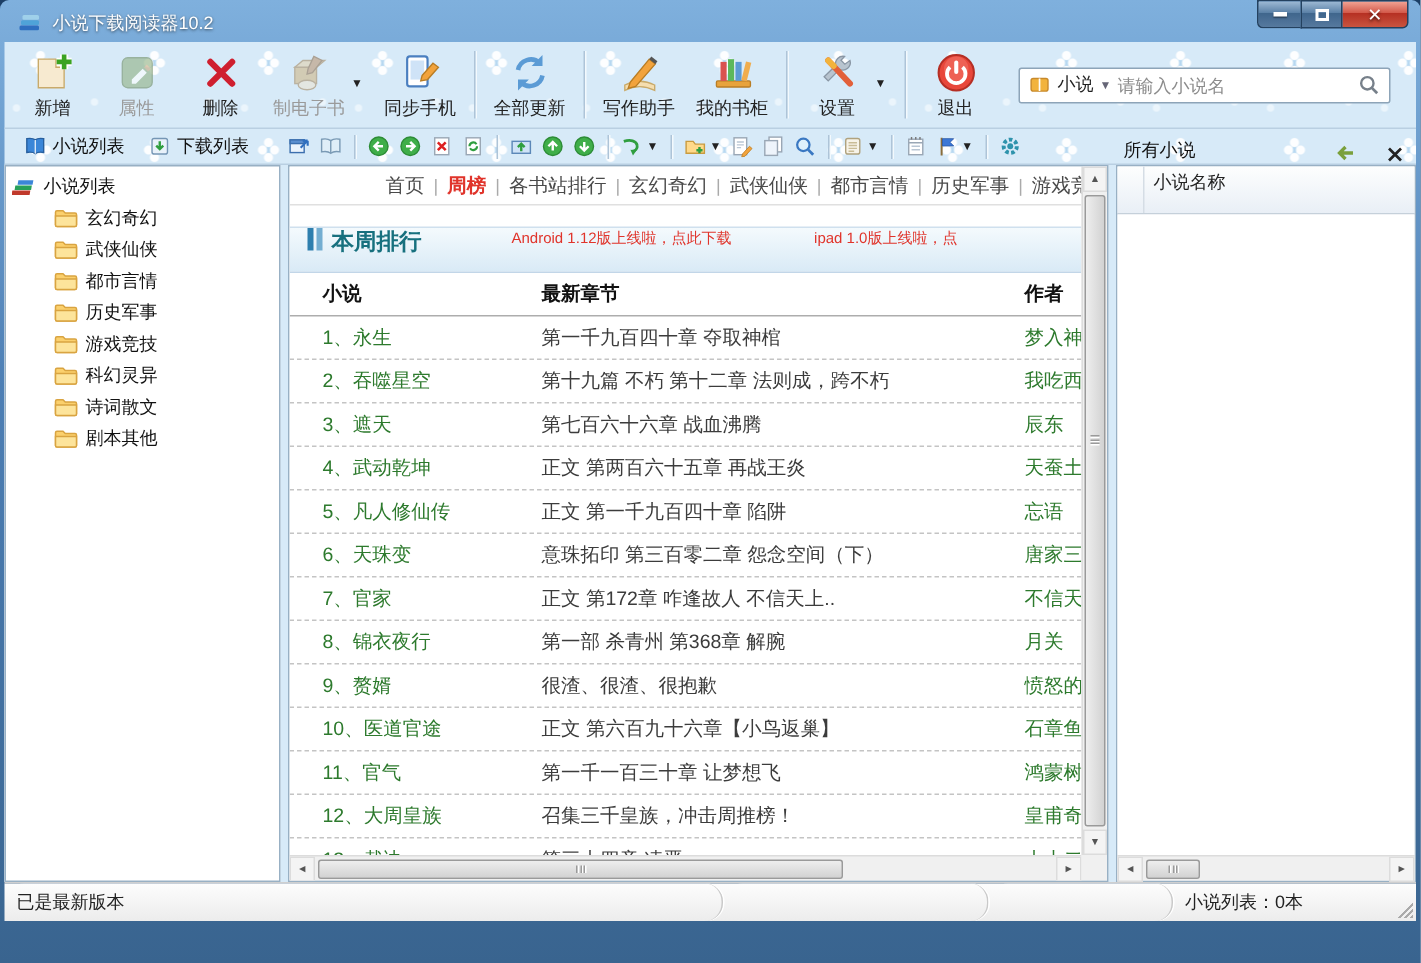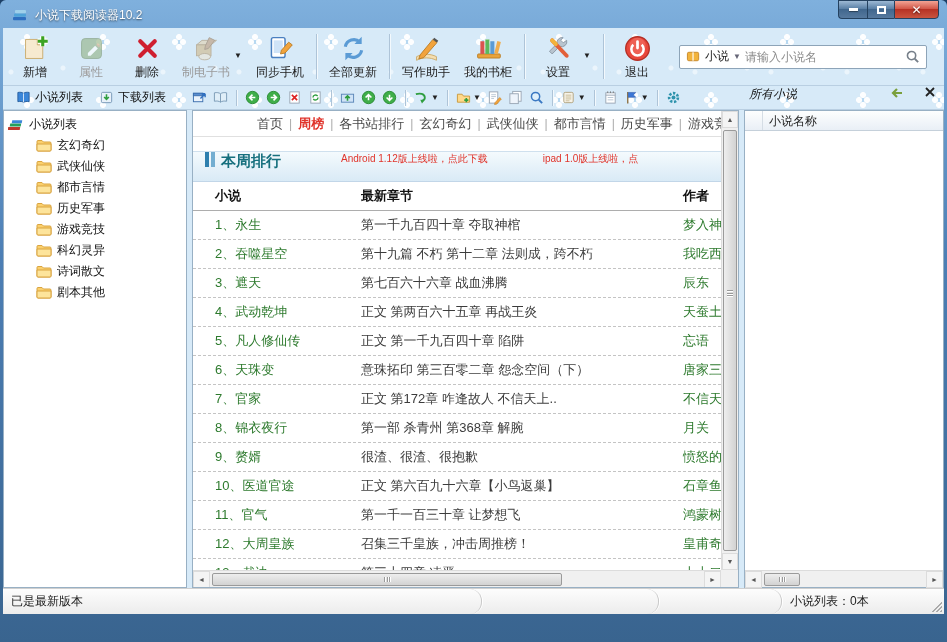--- a/index.html
+++ b/index.html
@@ -73,22 +73,22 @@
   
   .subtoolbar { height:24px; display:flex; align-items:center;
     border-bottom:1px solid #b9cfe2; }
   .subleft { flex:1; display:flex; align-items:center; padding:0 6px; gap:2px; height:100%; }
   .view-tab { display:flex; align-items:center; gap:4px; padding:2px 7px; border-radius:3px;
     cursor:pointer; color:#111; white-space:nowrap; }
   .bicons { display:flex; align-items:center; margin-left:14px; height:100%; }
   .bicon { display:flex; align-items:center; padding:2px 3px; border-radius:2px; cursor:pointer; }
   .bicon .dd { font-size:8px; color:#222; margin-left:2px; }
   .bsep { width:1px; height:16px; background:#aec4d8; margin:0 5px; box-shadow:1px 0 0 #f3f9fd; }
-  .subright { width:205px; height:100%; display:flex; align-items:flex-start;
-    padding:0 8px 0 10px; gap:20px;font-style:italic; }
+  .subright { width:205px; height:100%; display:flex; align-items:flex-end;
+    padding:0 8px 0 10px; gap:20px; }
   .subright .rp-title { flex:1; color:#111; }
   .rp-iconbtn { cursor:pointer; display:flex; align-items:center; }
 
   
   .content { height:478px; display:flex; background:#d7eaf8; }
   .tree-pane { width:184px; background:#fff; border:1px solid #98b0c4; overflow:hidden; padding:3px 0; }
   .tree-root { display:flex; align-items:center; gap:4px; padding:2px 4px; color:#111; cursor:pointer; white-space:nowrap; }
   .tree-item { display:flex; align-items:center; gap:5px; padding:2px 4px 2px 32px; color:#111; cursor:pointer; white-space:nowrap; }
   .splitter { width:5px; }
 
@@ -135,21 +135,21 @@
   .hthumb { height:13px; margin-left:2px; width:350px;
     background:linear-gradient(#eee,#d2d2d2); border:1px solid #9a9a9a; border-radius:2px;
     position:relative; cursor:pointer; }
   .hgrip { position:absolute; top:3px; bottom:3px; left:50%; display:flex; gap:1.5px; transform:translateX(-50%); }
   .hgrip i { width:1px; background:#9a9a9a; box-shadow:1px 0 0 #fff; }
   .hspacer { flex:1; }
 
   
   .right-pane { width:200px; background:#fff; border:1px solid #98b0c4;
     display:flex; flex-direction:column; position:relative; }
-  .rp-colhead { height:20px; display:flex; border-bottom:1px solid #c5d0da;
+  .rp-colhead { height:32px; display:flex; border-bottom:1px solid #c5d0da;
     background:linear-gradient(#fdfefe,#e9eff6); flex:none; }
   .rp-col0 { width:18px; border-right:1px solid #d5dde5; }
   .rp-col1 { flex:1; padding:2px 6px; color:#222; }
   .rp-body { flex:1; background:#fff; }
   .rp-hscroll { height:17px; background:#f0f0f0; border-top:1px solid #dcdcdc;
     display:flex; align-items:center; flex:none; }
   .rp-hthumb { width:36px; height:13px; margin-left:2px;
     background:linear-gradient(#eee,#d2d2d2); border:1px solid #9a9a9a; border-radius:2px; position:relative; }
 
   

